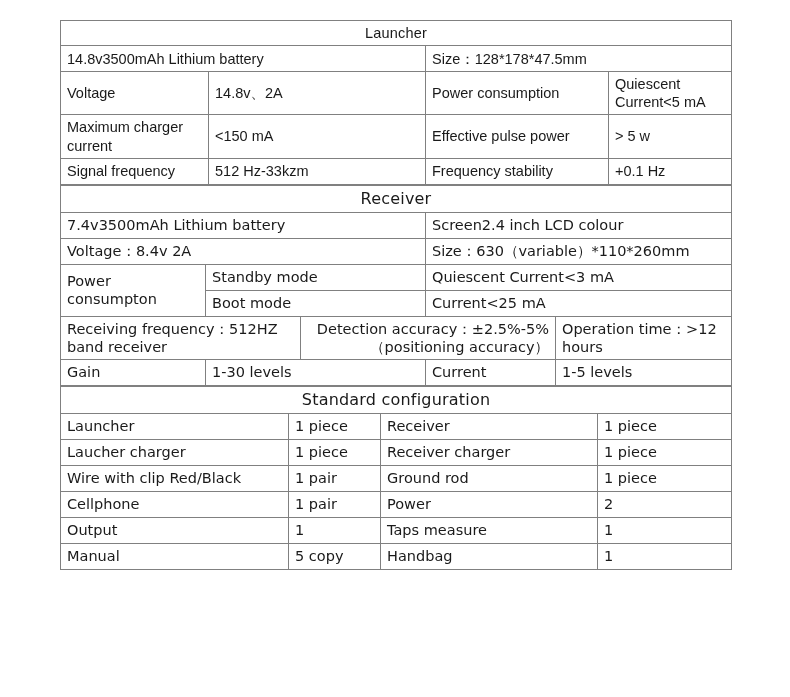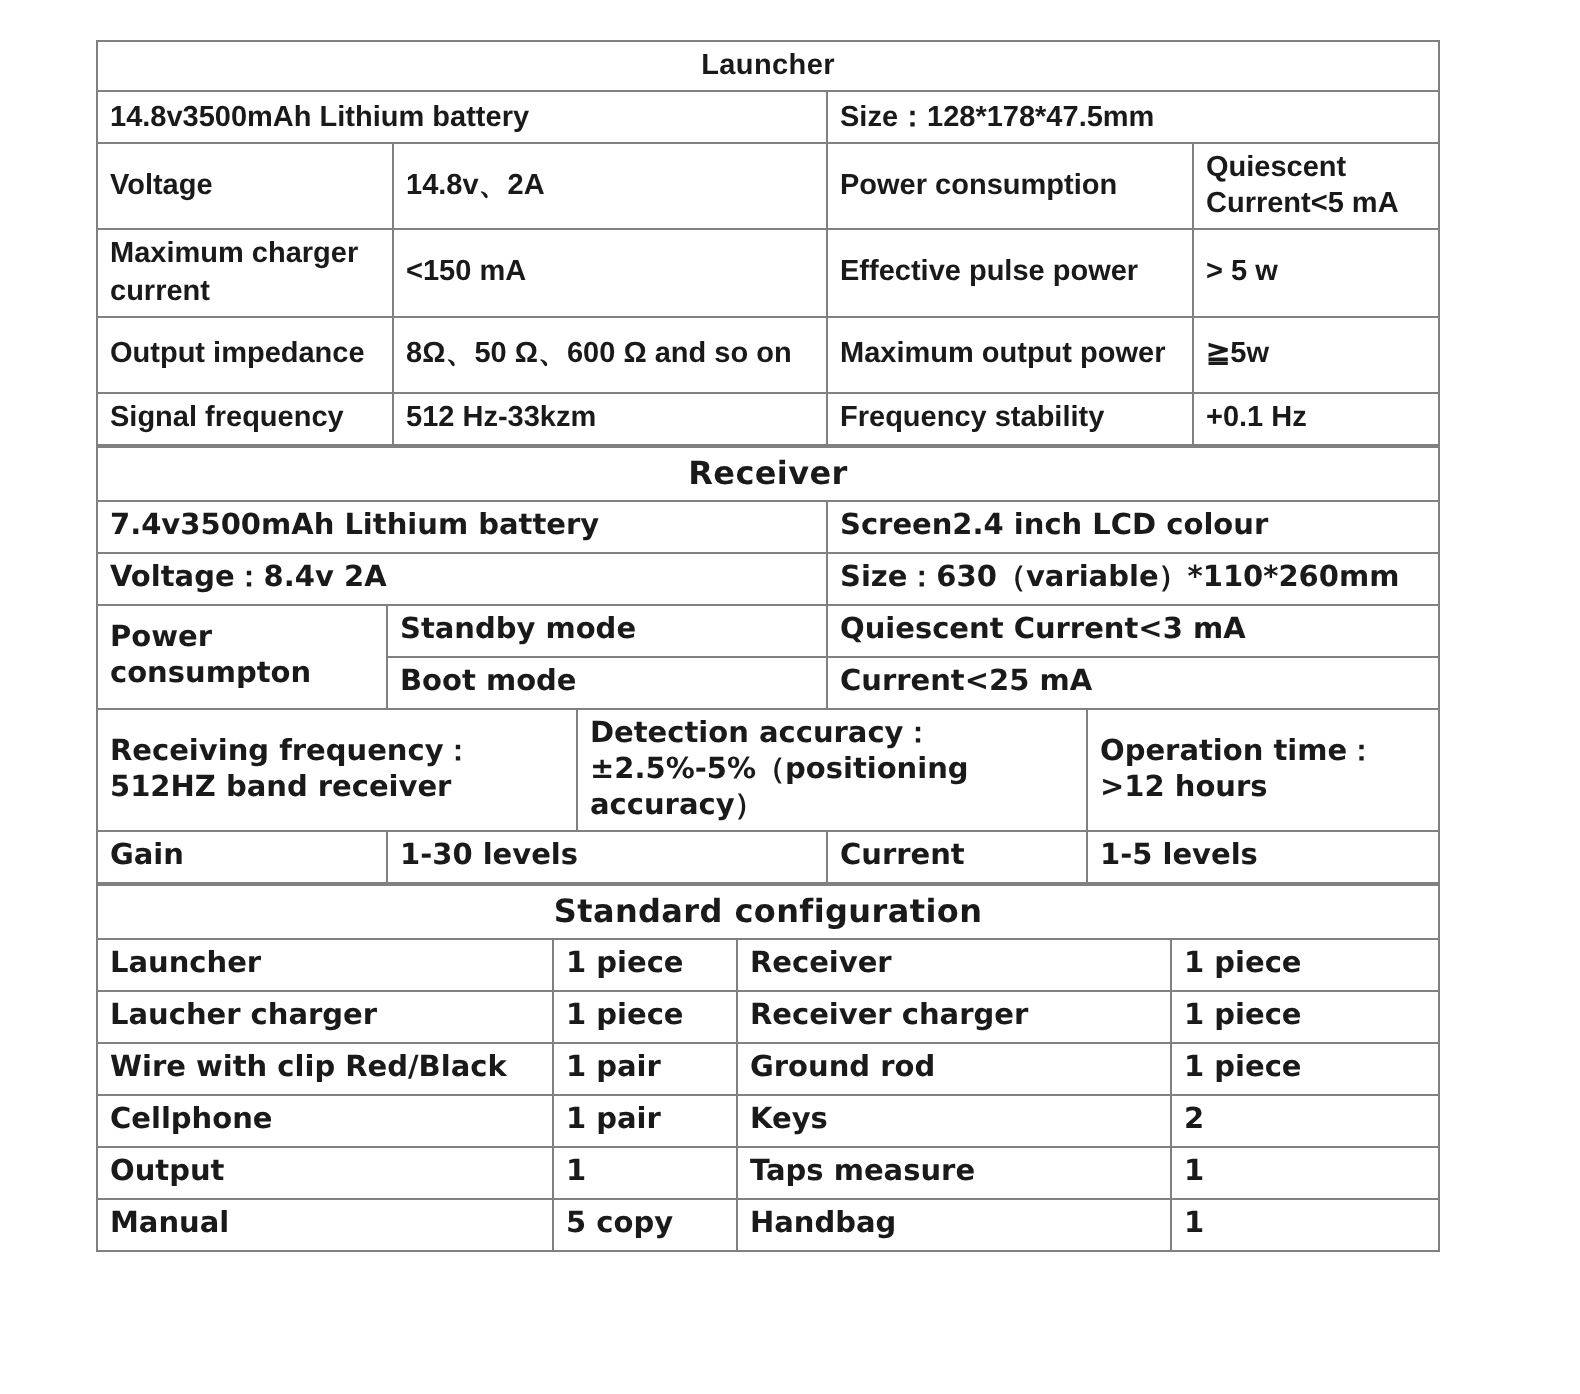--- a/index.html
+++ b/index.html
@@ -4,24 +4,23 @@
 <style>
   html,body{margin:0;padding:0;}
   body{
     width:790px;height:697px;
     background:#ffffff;
     font-family:"Liberation Sans", sans-serif;
     -webkit-font-smoothing:antialiased;
   }
   #sheet{
     position:absolute;
-    left:48px; top:20px;
+    left:60px; top:20px;
     width:671px;
     background:#fdba74;
-    font-weight:bold;
   }
   table.spec{
     border-collapse:collapse;
     table-layout:fixed;
     width:671px;
   }
   table.spec td{
     border:1px solid #808080;
     padding:3px 6px;
     font-size:14.5px;
@@ -45,21 +44,21 @@
   .grpA td{ font-family:"Liberation Sans", sans-serif; font-size:14.5px; }
   
   .grpB td{ font-family:"DejaVu Sans", sans-serif; font-size:13px; }
   .grpB td.banner{ font-family:"DejaVu Sans", sans-serif; font-size:16px; }
   .grpC td{ font-family:"DejaVu Sans", sans-serif; font-size:13.5px; }
   .grpC td.banner{ font-family:"DejaVu Sans", sans-serif; font-size:16px; }
 
   .tall{ height:38px;margin-top:33px; }
   .row { height:26px;margin-top:44px; }
   .small{ font-size:11.5px; }
-  .ctr{ text-align:left; }
+  .ctr{ text-align:right; }
 </style>
 </head>
 <body>
 
 <div id="sheet">
 
   <table class="spec grpA">
     <colgroup>
       <col style="width:148px">
         <col style="width:217px">
@@ -78,26 +77,20 @@
         <td>Voltage</td>
         <td>14.8v、2A</td>
         <td>Power consumption</td>
         <td>Quiescent Current&lt;5 mA</td>
       </tr>
       <tr class="tall">
         <td>Maximum charger current</td>
         <td>&lt;150 mA</td>
         <td>Effective pulse power</td>
         <td>&gt; 5 w</td>
-      </tr>
-      <tr class="tall">
-        <td>Output impedance</td>
-        <td>8Ω、50 Ω、600 Ω and so on</td>
-        <td>Maximum output power</td>
-        <td>≧5w</td>
       </tr>
       <tr class="row">
         <td>Signal frequency</td>
         <td>512 Hz-33kzm</td>
         <td>Frequency stability</td>
         <td>+0.1 Hz</td>
       </tr>
     </tbody>
   </table>
 
@@ -169,21 +162,21 @@
       </tr>
       <tr class="row">
         <td>Wire with clip Red/Black</td>
         <td>1 pair</td>
         <td>Ground rod</td>
         <td>1 piece</td>
       </tr>
       <tr class="row">
         <td>Cellphone</td>
         <td>1 pair</td>
-        <td>Keys</td>
+        <td>Power</td>
         <td>2</td>
       </tr>
       <tr class="row">
         <td>Output</td>
         <td>1</td>
         <td>Taps measure</td>
         <td>1</td>
       </tr>
       <tr class="row">
         <td>Manual</td>

